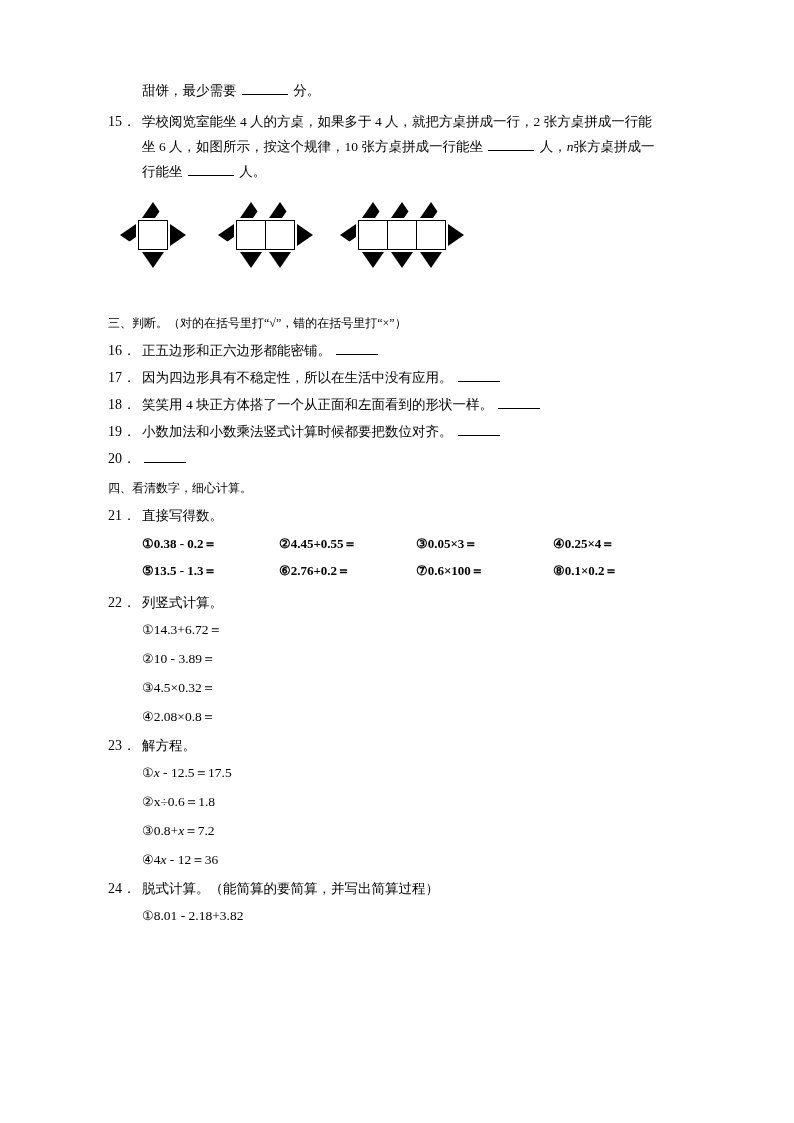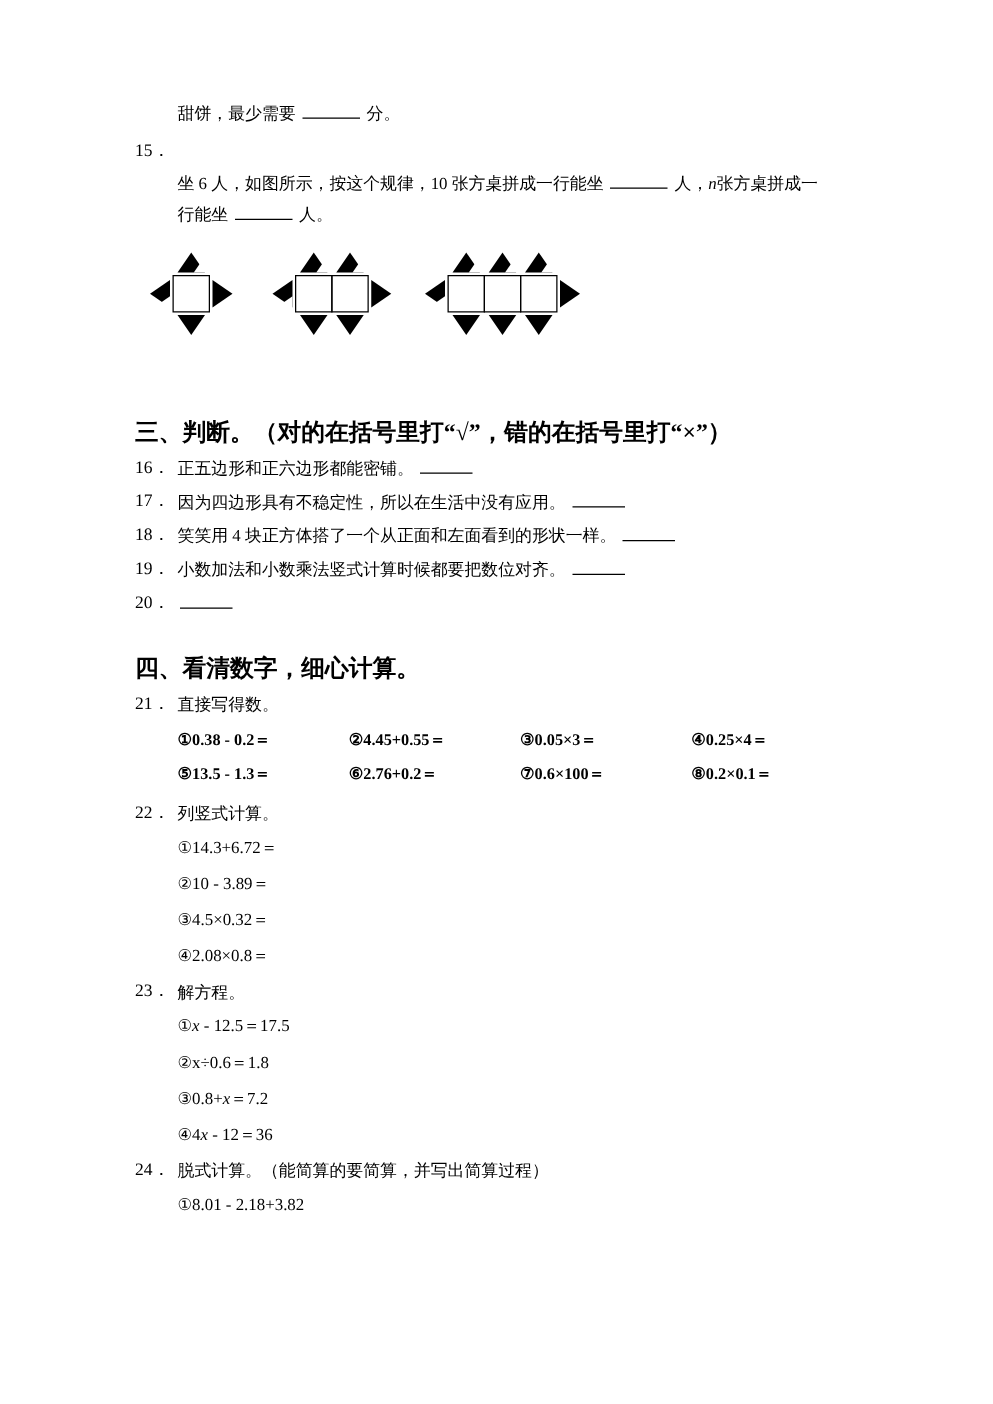--- a/index.html
+++ b/index.html
@@ -49,24 +49,24 @@
   .blank {
     display: inline-block;
     border-bottom: 1px solid #000;
     width: 46px;
     vertical-align: baseline;
     margin: 0 2px;
   }
   .blank.short { width: 42px; }
 
   .section-head {
-    font-size: 19px;
+    font-size: 12px;
     line-height: 26px;
-    font-weight: bold;
-    margin-top: 28px;
+    font-weight: normal;
+    margin-top: 4px;
     margin-bottom: 2px;
   }
 
   .top-line {
     font-size: 13.5px;
     line-height: 25px;
     margin-left: 34px;
     margin-bottom: 6px;
   }
 
@@ -181,21 +181,21 @@
 
     <div class="top-line">
       <span>甜饼，最少需要</span>
       <span class="blank"></span>
       <span>分。</span>
     </div>
 
     <div class="q-item">
       <div class="q-num">15．</div>
       <div class="q-body">
-        <br>
+        <span>学校阅览室能坐 4 人的方桌，如果多于 4 人，就把方桌拼成一行，2 张方桌拼成一行能</span><br>
         <span>坐 6 人，如图所示，按这个规律，10 张方桌拼成一行能坐</span>
         <span class="blank"></span>
         <span>人，</span><span class="italic">n</span><span>张方桌拼成一</span><br>
         <span>行能坐</span>
         <span class="blank"></span>
         <span>人。</span>
       </div>
     </div>
 
     <div class="figure-area">
@@ -330,21 +330,21 @@
     <div class="grid4">
       <div><span class="circnum">①</span><span>0.38 - 0.2＝</span></div>
       <div><span class="circnum">②</span><span>4.45+0.55＝</span></div>
       <div><span class="circnum">③</span><span>0.05×3＝</span></div>
       <div><span class="circnum">④</span><span>0.25×4＝</span></div>
     </div>
     <div class="grid4">
       <div><span class="circnum">⑤</span><span>13.5 - 1.3＝</span></div>
       <div><span class="circnum">⑥</span><span>2.76+0.2＝</span></div>
       <div><span class="circnum">⑦</span><span>0.6×100＝</span></div>
-      <div><span class="circnum">⑧</span><span>0.2×0.1＝</span></div>
+      <div><span class="circnum">⑧</span><span>0.1×0.2＝</span></div>
     </div>
 
     <div class="mb-gap"></div>
 
     <div class="q-item">
       <div class="q-num">22．</div>
       <div class="q-body">列竖式计算。</div>
     </div>
     <div class="vlist">
       <div class="row"><span class="circnum">①</span><span>14.3+6.72＝</span></div>

